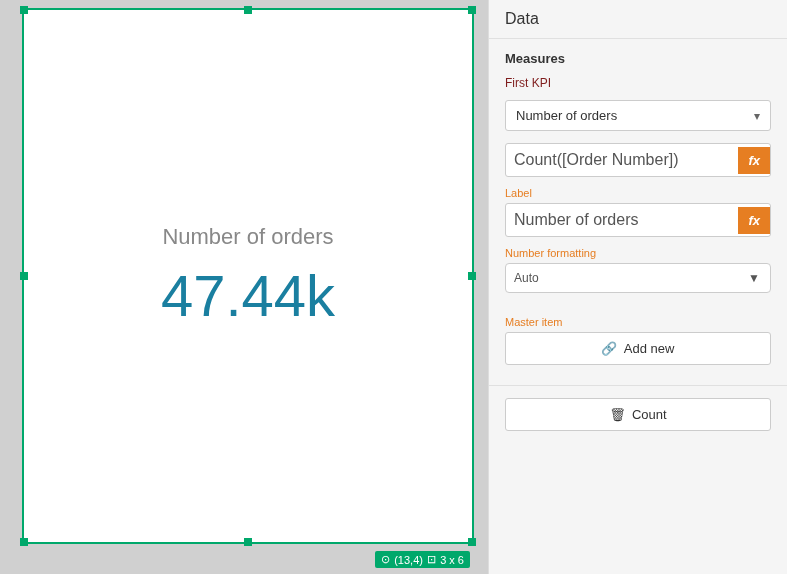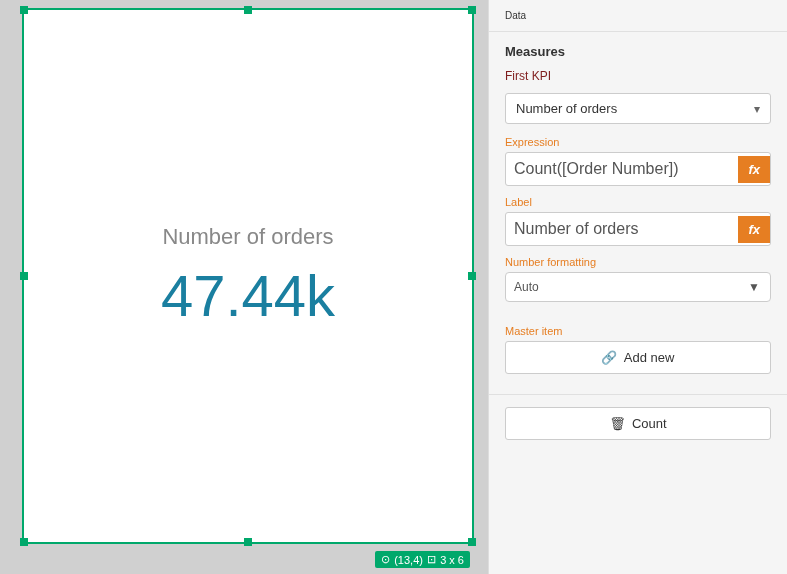--- a/index.html
+++ b/index.html
@@ -88,21 +88,21 @@
       flex-direction: column;
       padding: 0;
       overflow-y: auto;
     }
 
     .panel-section {
       padding: 12px 16px;
     }
 
     .panel-tab {
-      font-size: 10px;
+      font-size: 16px;
       color: #333;
       font-weight: 500;
       padding: 10px 16px;
       border-bottom: 1px solid #e0e0e0;
     }
 
     .section-header {
       font-size: 13px;
       font-weight: 600;
       color: #333;
@@ -276,21 +276,20 @@
 
   <div class="panel-section">
     <div class="section-header">Measures</div>
     <div class="section-subheader">First KPI</div>
 
     <div class="collapsible-row">
       <span>Number of orders</span>
       <span class="chevron">▾</span>
     </div>
 
-    <div class="field-label">Expression</div>
     <div class="input-row">
       <input type="text" value="Count([Order Number])" style="">
       <button class="fx-btn">
         <span>fx</span>
       </button>
     </div>
 
     <div class="field-label">Label</div>
     <div class="input-row">
       <input type="text" value="Number of orders" style="">

